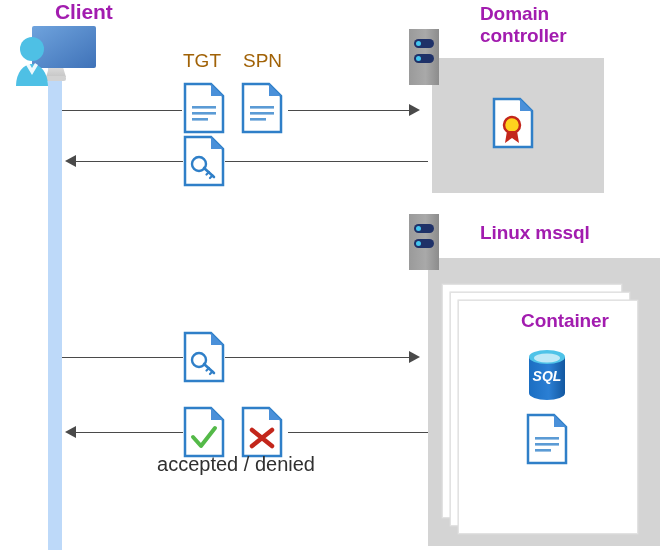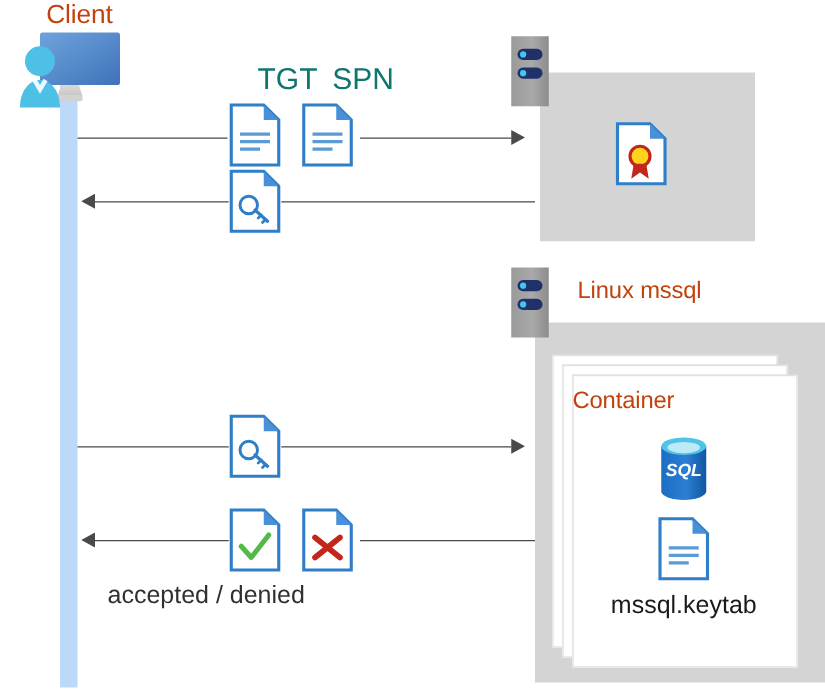--- a/index.html
+++ b/index.html
@@ -21,31 +21,32 @@
 
   
   .zone-box {
     background: #d4d4d4;
   }
   #dc-zone { left: 432px; top: 58px; width: 172px; height: 135px; }
   #linux-zone { left: 428px; top: 258px; width: 240px; height: 288px; }
 
   
   .title {
-    font-weight: normal;
-    color: #c2410c;
+    font-weight: bold;
+    color: #a21caf;
     line-height: 1.15;
     letter-spacing: -0.1px;
+    margin-left: 18px;
   }
   #client-title { left: 37px; top: 0px; font-size: 21px; }
   #dc-title { left: 462px; top: 3px; font-size: 19px; width: 160px; }
   #linux-title { left: 462px; top: 222px; font-size: 19px; }
   #container-title {
     left: 0; top: 310px; width: 100%;
-    font-size: 19px;
+    text-align: center; font-size: 19px;
   }
 
   
   #lifeline {
     left: 48px; top: 58px; width: 14px; height: 492px;
     background: #bdd9f9;
   }
 
   
   #client-icon { left: 8px; top: 22px; width: 96px; height: 66px; }
@@ -118,31 +119,30 @@
   #r3-seg-b { left: 225px; top: 357px; width: 184px; }
   #r3-head  { left: 409px; top: 351px; }
 
   
   #r4-seg-a { left: 76px;  top: 432px; width: 107px; }
   #r4-seg-b { left: 288px; top: 432px; width: 140px; }
   #r4-head  { left: 65px;  top: 426px; }
 
   
   .doc-label {
-    font-size: 24px;
-    color: #0f766e;
+    font-size: 19px;
+    color: #a16207;
     text-align: center;
-    margin-left: 28px;
   }
   #tgt-label { left: 177px; top: 50px; width: 50px; }
   #spn-label { left: 235px; top: 50px; width: 55px; }
 
   #verdict-label {
-    left: 86px; top: 465px; width: 300px;
-    text-align: left;
+    left: 86px; top: 453px; width: 300px;
+    text-align: center;
     font-size: 20px;
     color: #303030;
   }
 
   #keytab-label {
     left: 458px; top: 473px; width: 178px;
     text-align: center;
     font-size: 20px;
     color: #1a1a1a;
   }
@@ -200,20 +200,21 @@
   <div class="abs title" id="client-title">Client</div>
 
   <div class="abs rack" id="dc-rack">
     <div class="bar">
       <div class="led"></div>
     </div>
     <div class="bar">
       <div class="led"></div>
     </div>
   </div>
+  <div class="abs title" id="dc-title">Domain controller</div>
 
   <div class="abs" id="icon-cert">
     <svg width="42" height="52" viewBox="0 0 42 52">
       <path d="M2 2 h26 l12 12 v36 h-38 z" fill="#ffffff" stroke="#2f7fc8" stroke-width="2.5"></path>
       <path d="M28 2 l12 12 h-12 z" fill="#4a90d9"></path>
       <circle cx="20" cy="28" r="8" fill="#ffd21e" stroke="#c3261b" stroke-width="2.5"></circle>
       <path d="M15 34 l-2 12 l7 -5 l7 5 l-2 -12 z" fill="#c3261b"></path>
     </svg>
   </div>
 
@@ -247,21 +248,20 @@
 
   <div class="abs" id="icon-keytab">
     <svg width="42" height="52" viewBox="0 0 42 52">
       <path d="M2 2 h26 l12 12 v36 h-38 z" fill="#ffffff" stroke="#2f7fc8" stroke-width="2.5"></path>
       <path d="M28 2 l12 12 h-12 z" fill="#4a90d9"></path>
       <rect x="9" y="24" width="24" height="2.6" fill="#5b9bd5"></rect>
       <rect x="9" y="30" width="24" height="2.6" fill="#5b9bd5"></rect>
       <rect x="9" y="36" width="16" height="2.6" fill="#5b9bd5"></rect>
     </svg>
   </div>
-  <div class="abs" id="keytab-label">mssql.keytab</div>
 
   <div class="abs flow-line" id="r1-seg-a"></div>
   <div class="abs flow-line" id="r1-seg-b"></div>
   <div class="abs arrow-head arrow-right" id="r1-head"></div>
 
   <div class="abs doc-label" id="tgt-label">TGT</div>
   <div class="abs doc-label" id="spn-label">SPN</div>
 
   <div class="abs" id="icon-tgt">
     <svg width="42" height="52" viewBox="0 0 42 52">

